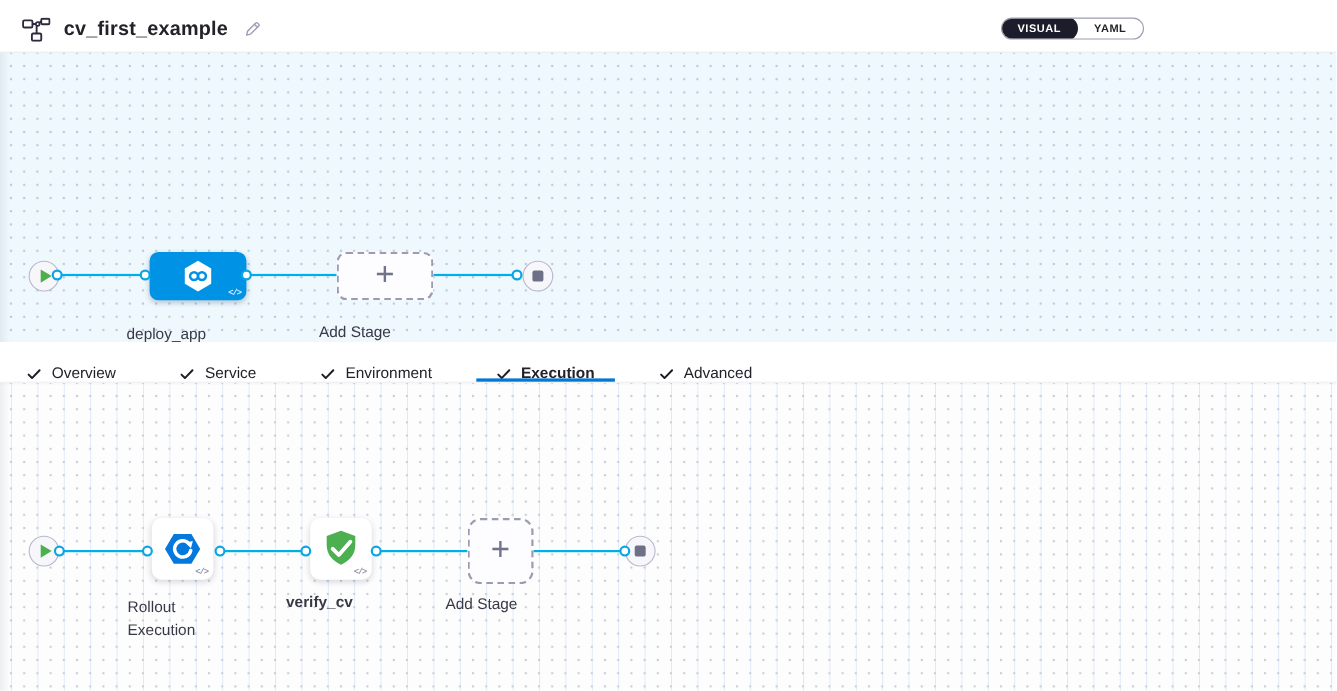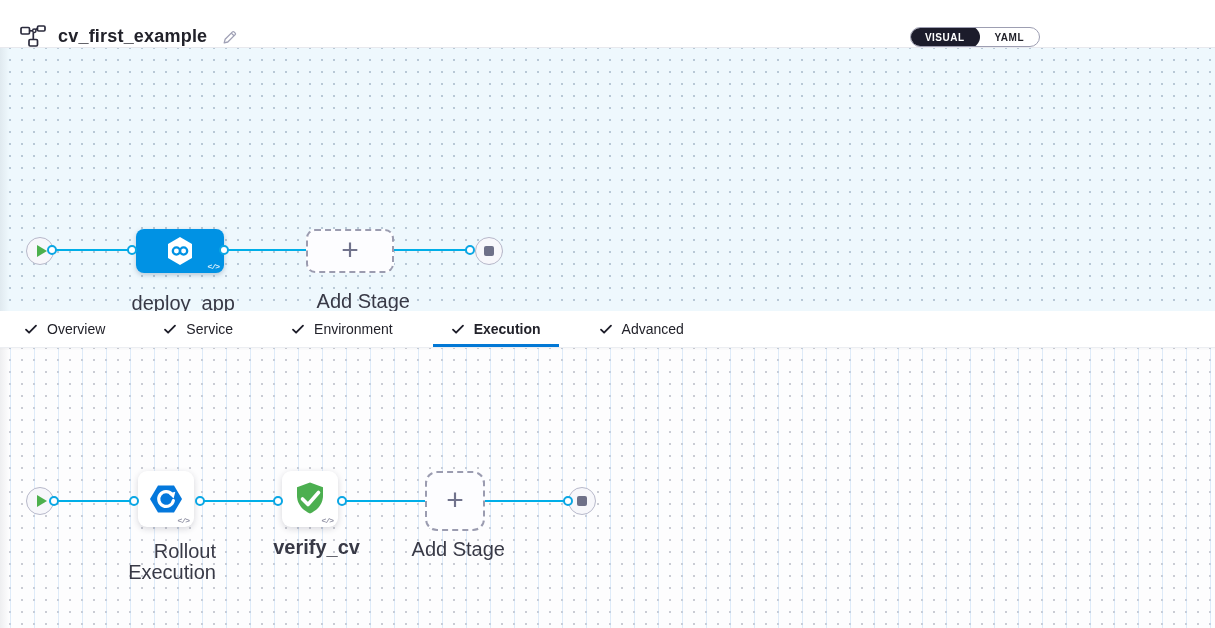--- a/index.html
+++ b/index.html
@@ -1,19 +1,19 @@
 <!DOCTYPE html>
 <html><head>
 <meta charset="utf-8">
 <style>
   * { box-sizing: border-box; margin: 0; padding: 0; }
   html,body { width:1215px; height:628px; overflow:hidden; font-family:"Liberation Sans", sans-serif; background:#fff; }
 
   
-  .header { height:48px; background:#fff; border-bottom:1px solid #e8e9ee; display:flex; align-items:flex-end; padding:0 20px; }
+  .header { height:48px; background:#fff; border-bottom:1px solid #e8e9ee; display:flex; align-items:flex-start; padding:16px 20px; }
   .header .pipe-icon { width:26px; height:22px; margin-right:12px; flex:0 0 auto; }
   .header .title { font-size:18px; font-weight:700; color:#22222a; letter-spacing:.2px; }
   .header .edit-btn { margin-left:12px; width:20px; height:20px; display:flex; align-items:center; justify-content:center; cursor:pointer; }
   .header .spacer { flex:1; }
   .view-toggle { display:flex; align-items:center; border:1px solid #9d9eb2; border-radius:999px; height:20px; background:#fff; overflow:hidden; margin-right:155px; }
   .view-toggle .seg { font-size:10px; font-weight:700; letter-spacing:.5px; padding:0 15px; height:36px; display:flex; align-items:center; cursor:pointer; color:#22222a; }
   .view-toggle .seg.dark { background:#1c1c2b; color:#fff; border-radius:999px; margin:-1px 0 -1px -1px; height:22px; }
 
   
   .canvas1 { position:relative; height:263px;
@@ -38,25 +38,25 @@
   .stage-node { position:absolute; left:136px; top:181px; width:88px; height:44px; background:#0092e4; border-radius:8px; box-shadow:0 2px 5px rgba(20,60,100,.25); display:flex; align-items:center; justify-content:center; cursor:pointer; z-index:2; }
   .code-glyph { position:absolute; right:5px; bottom:2px; font-family:"Liberation Mono", monospace; font-size:8px; font-weight:700; letter-spacing:-1px; }
   .code-glyph.on-blue { color:rgba(255,255,255,.85); }
   .code-glyph.on-white { color:#9293a5; }
 
   .add-box { position:absolute; background:#fdfdff; border:2px dashed #9b9cb0; display:flex; align-items:center; justify-content:center; cursor:pointer; z-index:2; }
   .add-box .plus { font-size:30px; font-weight:200; color:#71738c; line-height:1; margin-top:-3px; }
 
   .step-card { position:absolute; width:56px; height:56px; background:#fff; border-radius:9px; box-shadow:0 2px 6px rgba(40,41,61,.18); display:flex; align-items:center; justify-content:center; cursor:pointer; z-index:2; }
 
-  .node-label { position:absolute; font-size:20px; color:#383946; text-align:right; line-height:21px; }
+  .node-label { position:absolute; font-size:14px; color:#383946; text-align:left; line-height:21px; }
 
   
   .tabstrip { height:37px; background:#fff; display:flex; align-items:stretch; padding-left:6px; border-bottom:1px solid #eceef2; position:relative; z-index:4; box-shadow:0 1px 2px rgba(40,41,61,.04); }
-  .tab { position:relative; display:flex; align-items:center; gap:9px; padding:0 18px; margin-right:22px; font-size:14px; font-weight:500; color:#22222a; cursor:pointer; }
+  .tab { position:relative; display:flex; align-items:flex-end; gap:9px; padding:0 18px; margin-right:22px; font-size:14px; font-weight:500; color:#22222a; cursor:pointer; }
   .tab.active { font-weight:700; }
   .tab.active::after { content:''; position:absolute; left:0; right:0; bottom:0; height:3px; background:#0278d5; }
 </style>
 </head>
 <body>
 
 <div class="header">
   <svg class="pipe-icon" viewBox="0 0 26 22" fill="none">
     <rect x="1" y="2.5" width="8.5" height="6.5" rx="1.2" stroke="#2b2b3d" stroke-width="1.7"></rect>
     <rect x="17.5" y="1" width="7.5" height="5" rx="1.2" stroke="#2b2b3d" stroke-width="1.7"></rect>

